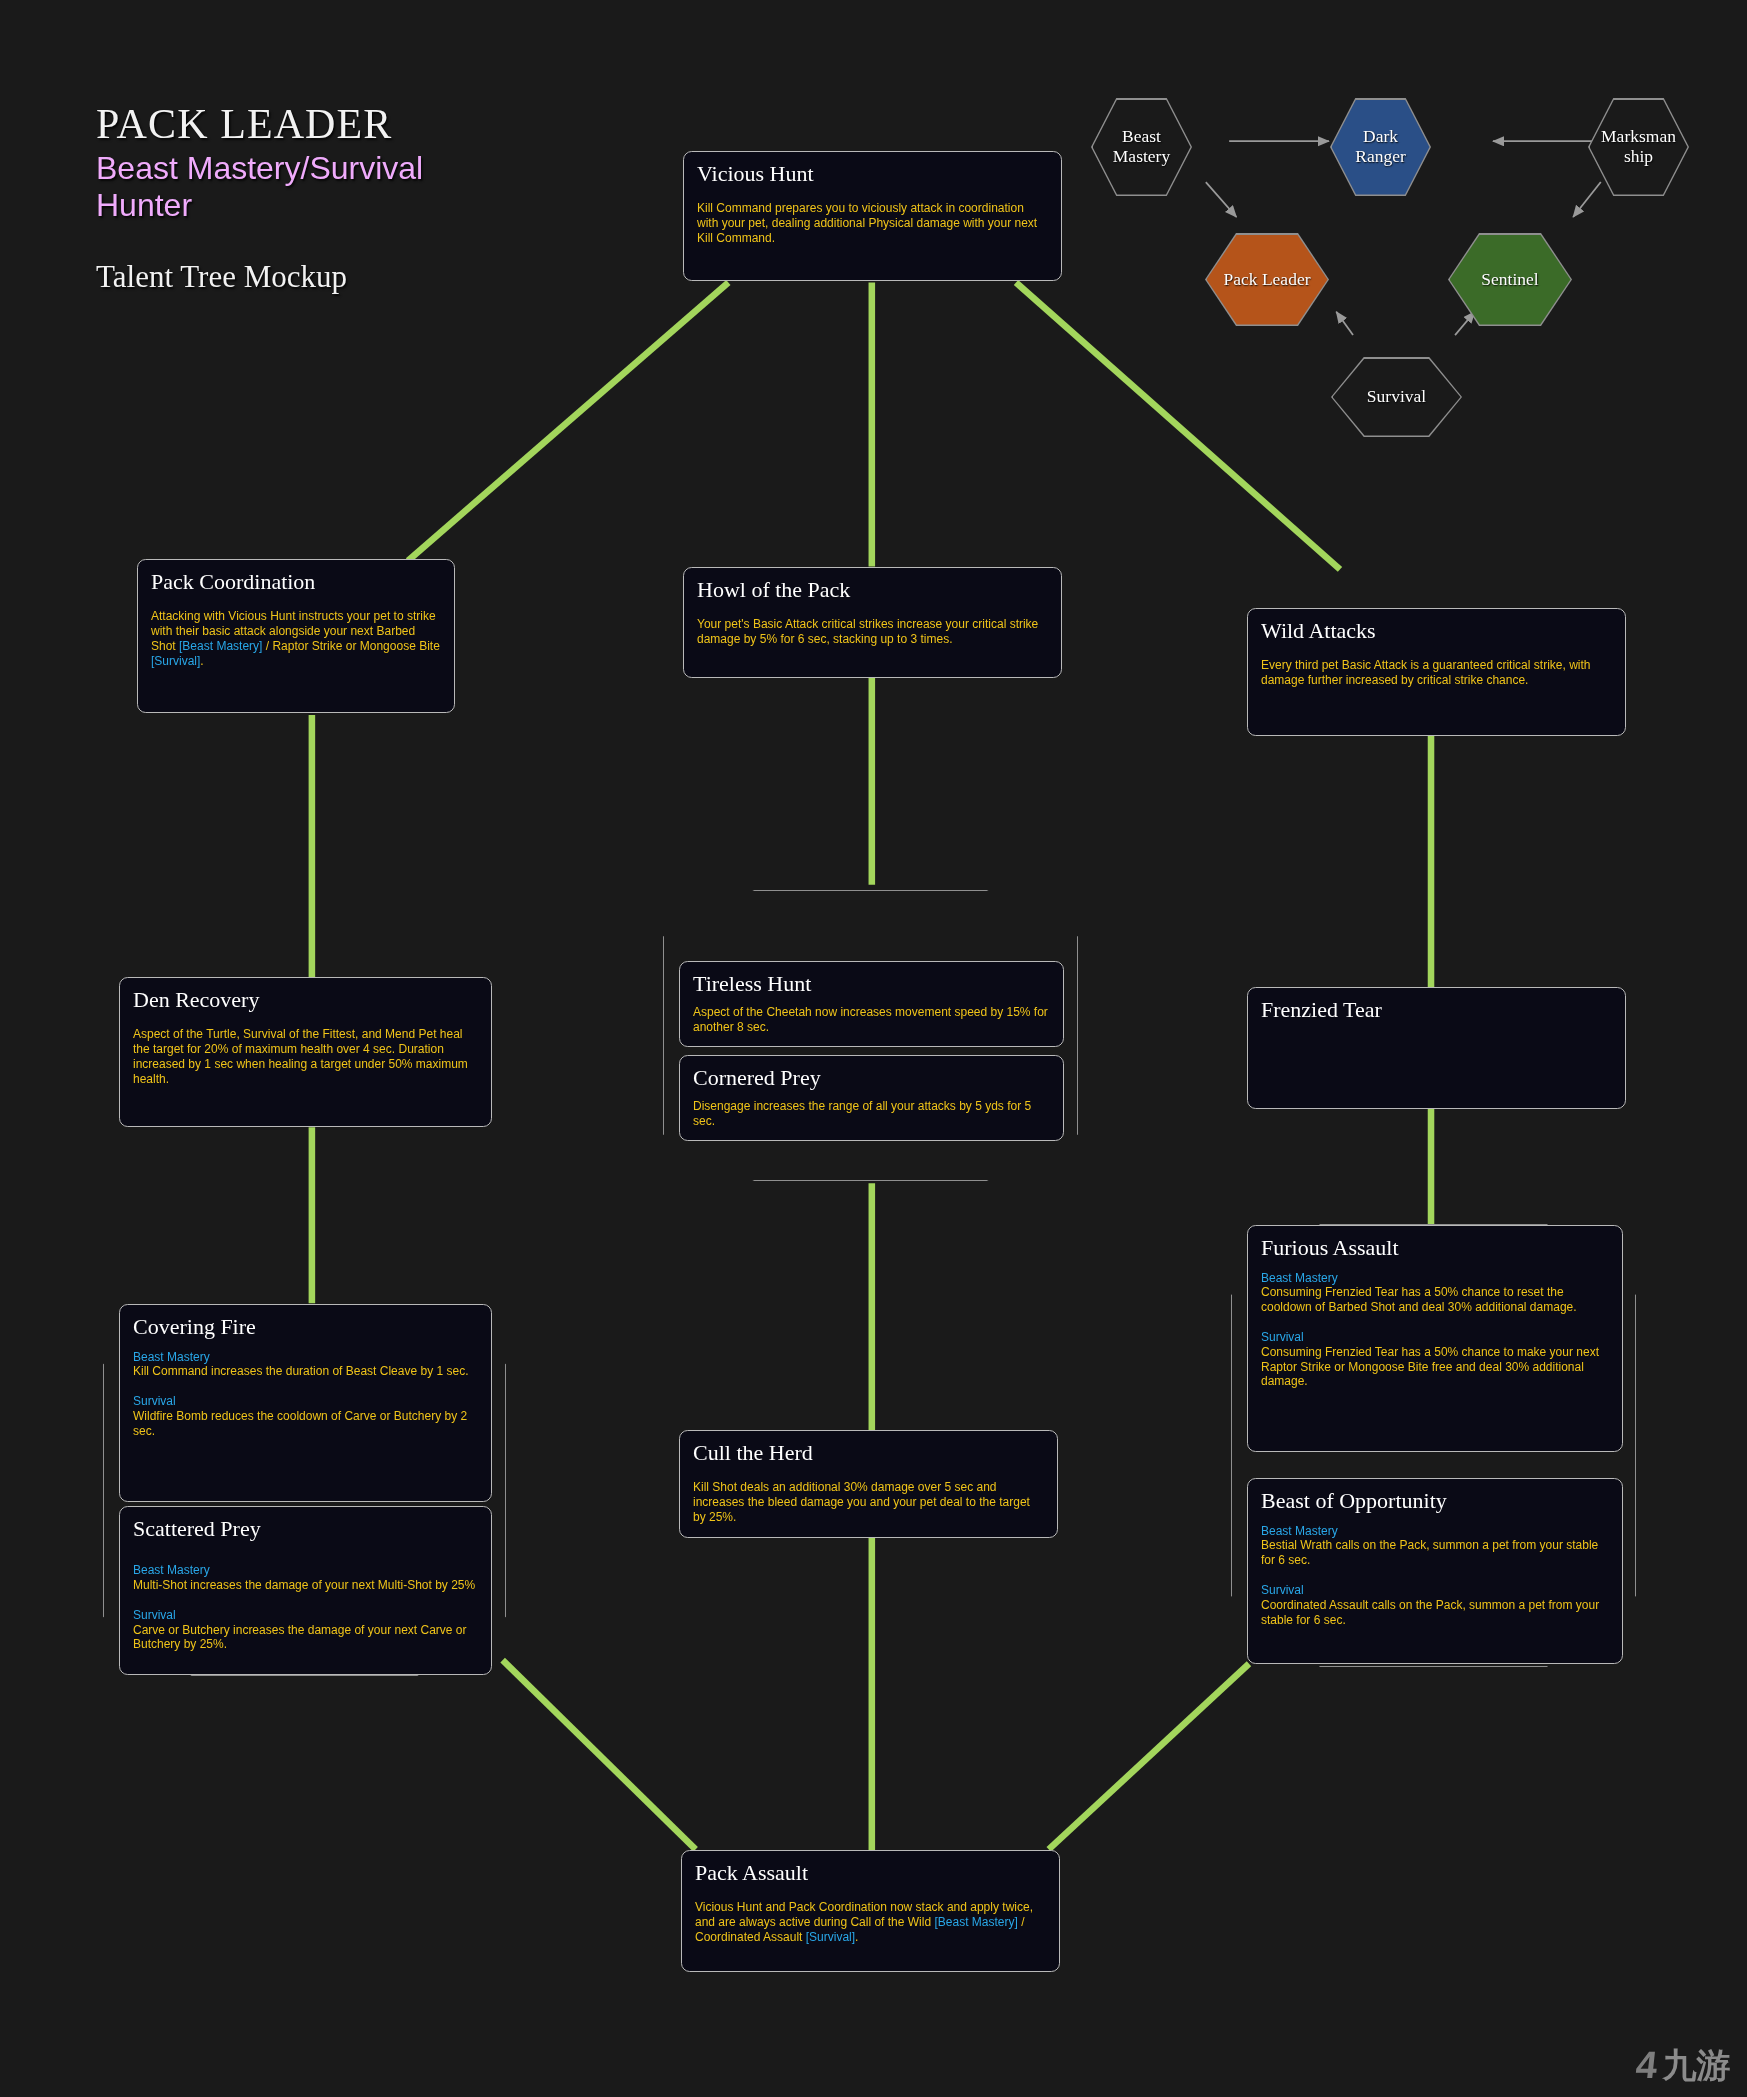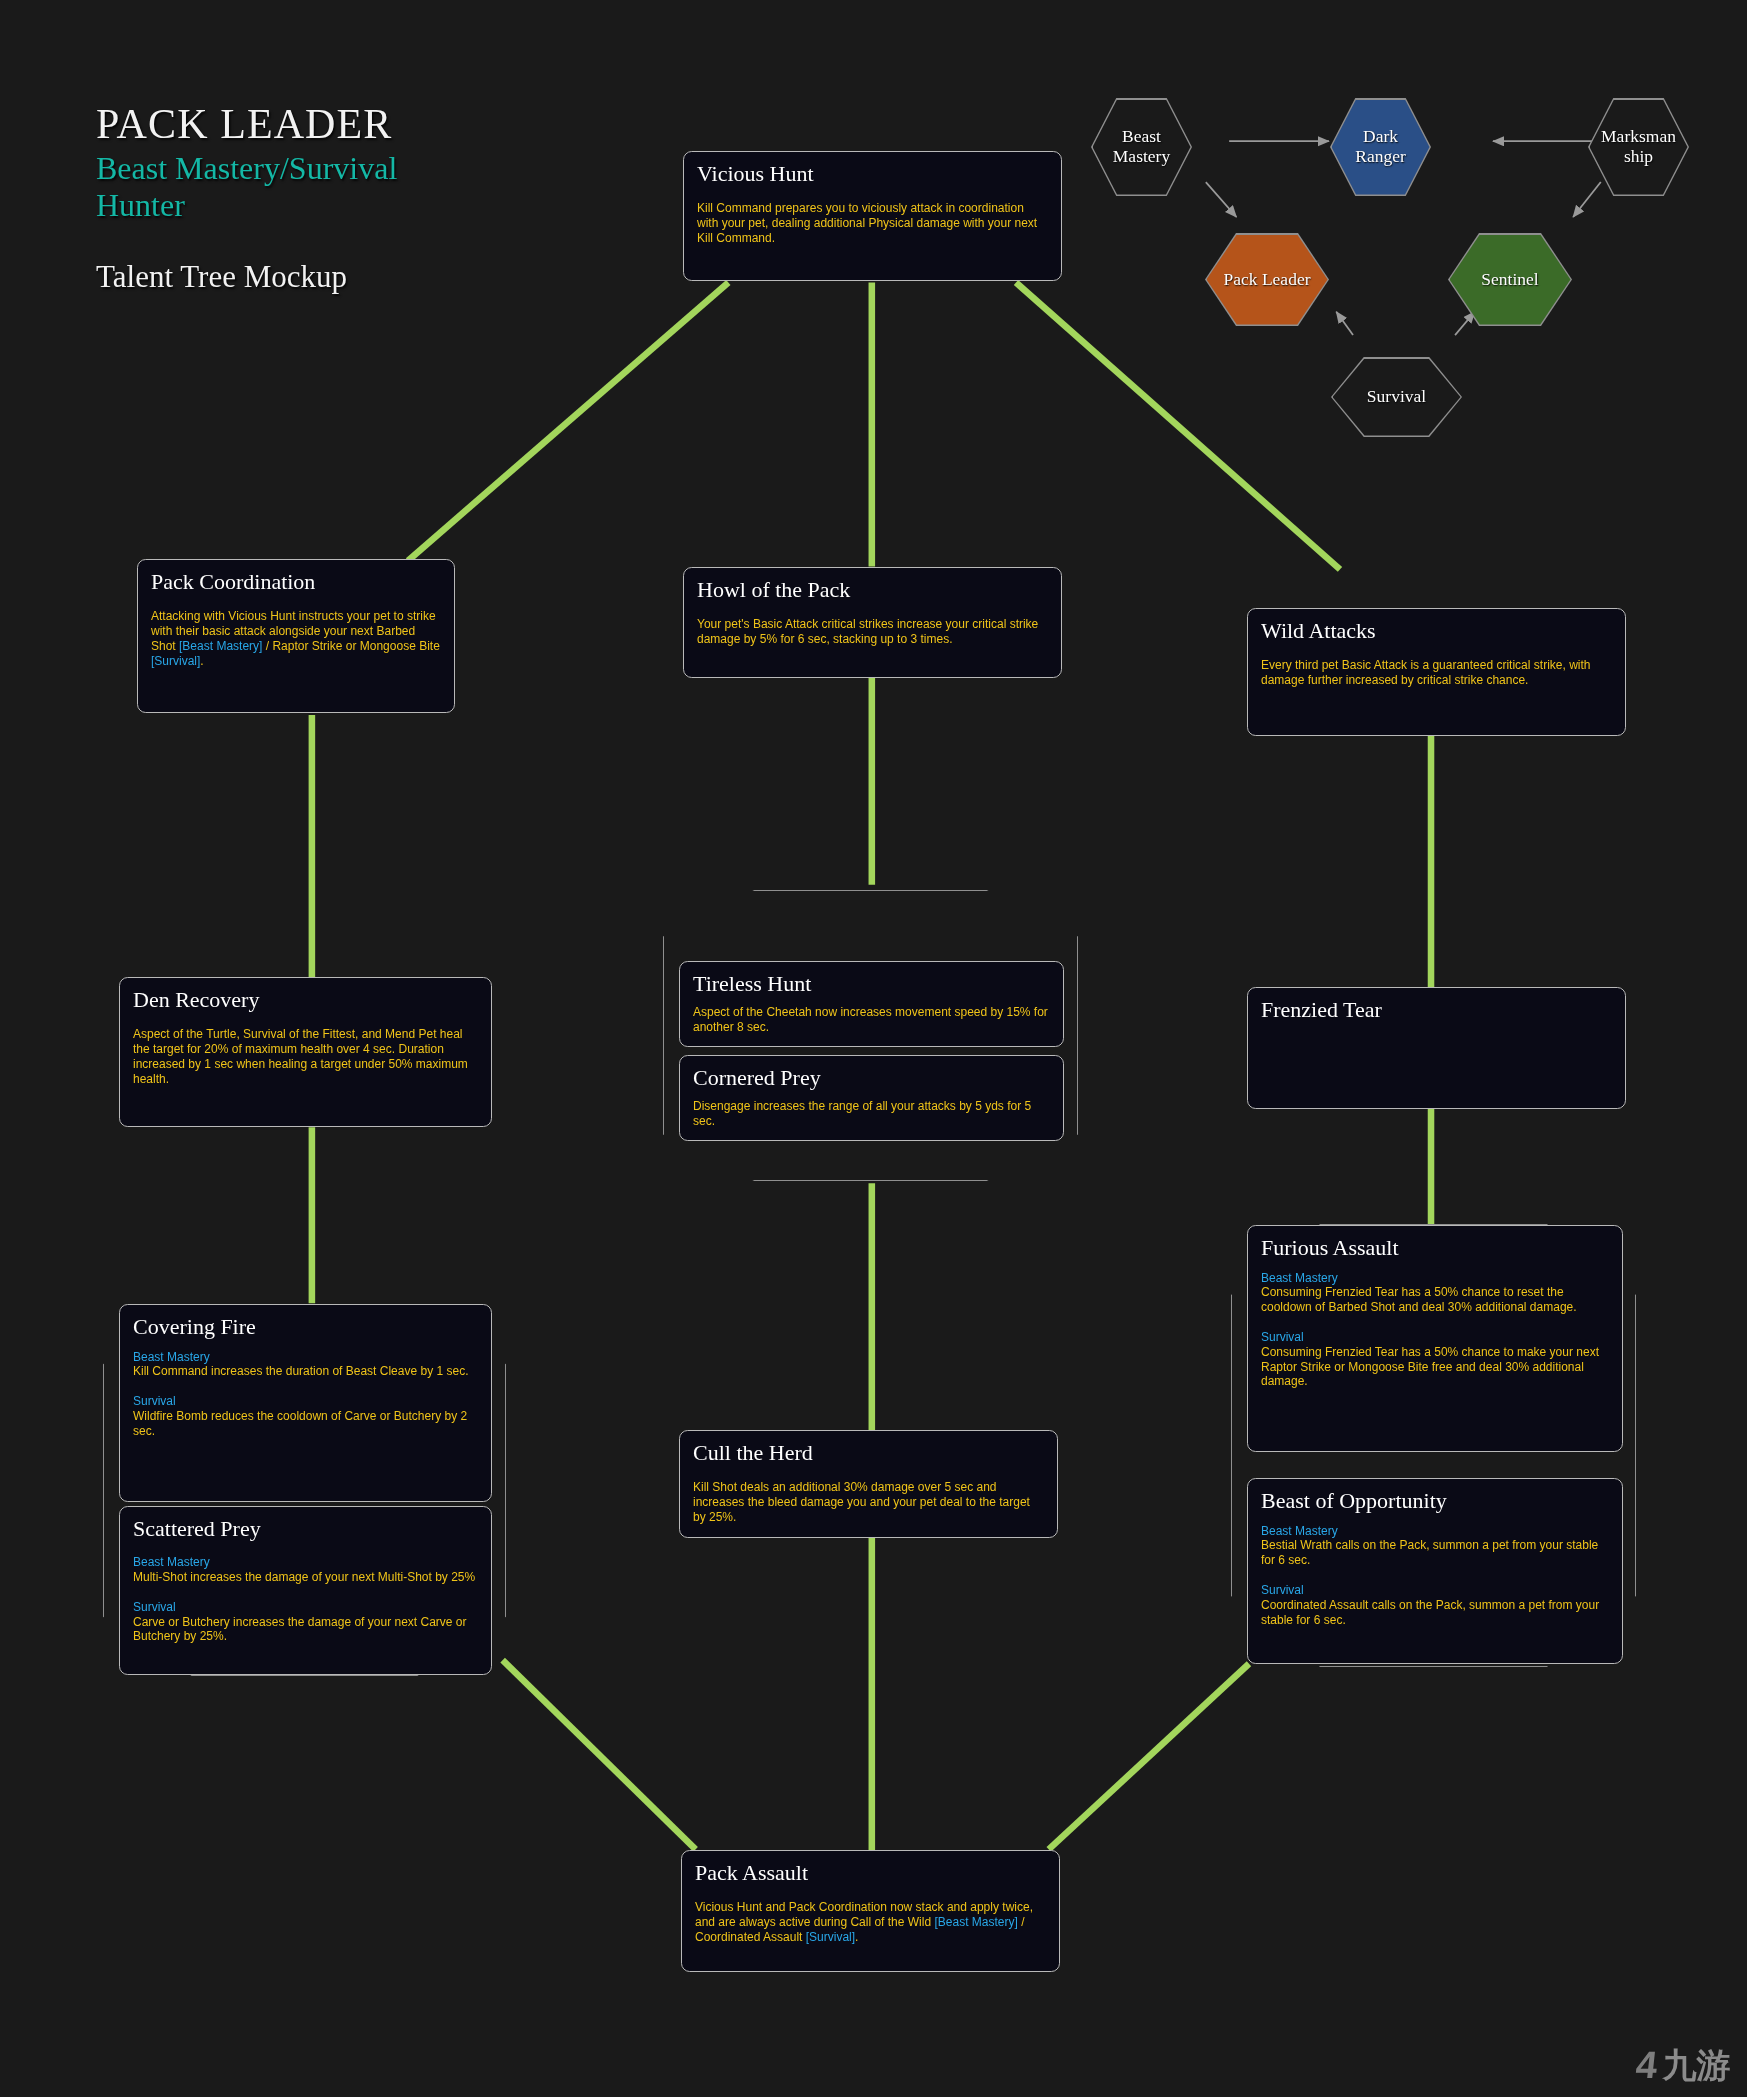--- a/index.html
+++ b/index.html
@@ -12,22 +12,22 @@
   #edges{position:absolute;left:0;top:0;width:1748px;height:2097px;pointer-events:none;}
 
   
   .title-block{position:absolute;left:96px;top:102px;}
   .t-main{
     font-family:"Liberation Serif", serif;
     font-size:42px;color:#f2f2f2;letter-spacing:1.1px;line-height:1.05;
     text-shadow:1.5px 1.5px 2.2px rgba(0,0,0,.8);
   }
   .t-sub{
-    font-family:Liberation Serif, serif;
-    font-size:32px;color:#14b8a6;line-height:1.15;margin-top:4.4px;
+    font-family:Liberation Sans, sans-serif;
+    font-size:32px;color:#f0abfc;line-height:1.15;margin-top:4.4px;
     text-shadow:1.5px 1.5px 2.2px rgba(0,0,0,.8);
   }
   .t-sub2{
     font-family:"Liberation Serif", serif;
     font-size:31px;color:#f2f2f2;line-height:1.15;margin-top:35px;
     text-shadow:1.5px 1.5px 2.2px rgba(0,0,0,.8);
   }
 
   
   .node{
@@ -248,21 +248,21 @@
     <div class="node-title" style="margin-bottom:10.2px;">Covering Fire</div>
     <div class="node-body">
       <span class="spec">Beast Mastery</span>
       <p>Kill Command increases the duration of Beast Cleave by 1 sec.</p>
       <div class="gap"></div>
       <span class="spec">Survival</span>
       <p>Wildfire Bomb reduces the cooldown of Carve or Butchery by 2 sec.</p>
     </div>
   </div>
   <div class="node" style="left:119px;top:1506px;width:373px;height:169px;">
-    <div class="node-title" style="margin-bottom:14px;">Scattered Prey</div>
+    <div class="node-title" style="margin-bottom:22px;">Scattered Prey</div>
     <div class="node-body">
       <span class="spec">Beast Mastery</span>
       <p>Multi-Shot increases the damage of your next Multi-Shot by 25%</p>
       <div class="gap"></div>
       <span class="spec">Survival</span>
       <p>Carve or Butchery increases the damage of your next Carve or Butchery by 25%.</p>
     </div>
   </div>
 
   <div class="octagon" style="left:1231px;top:1224px;width:405px;height:443px;"></div>

